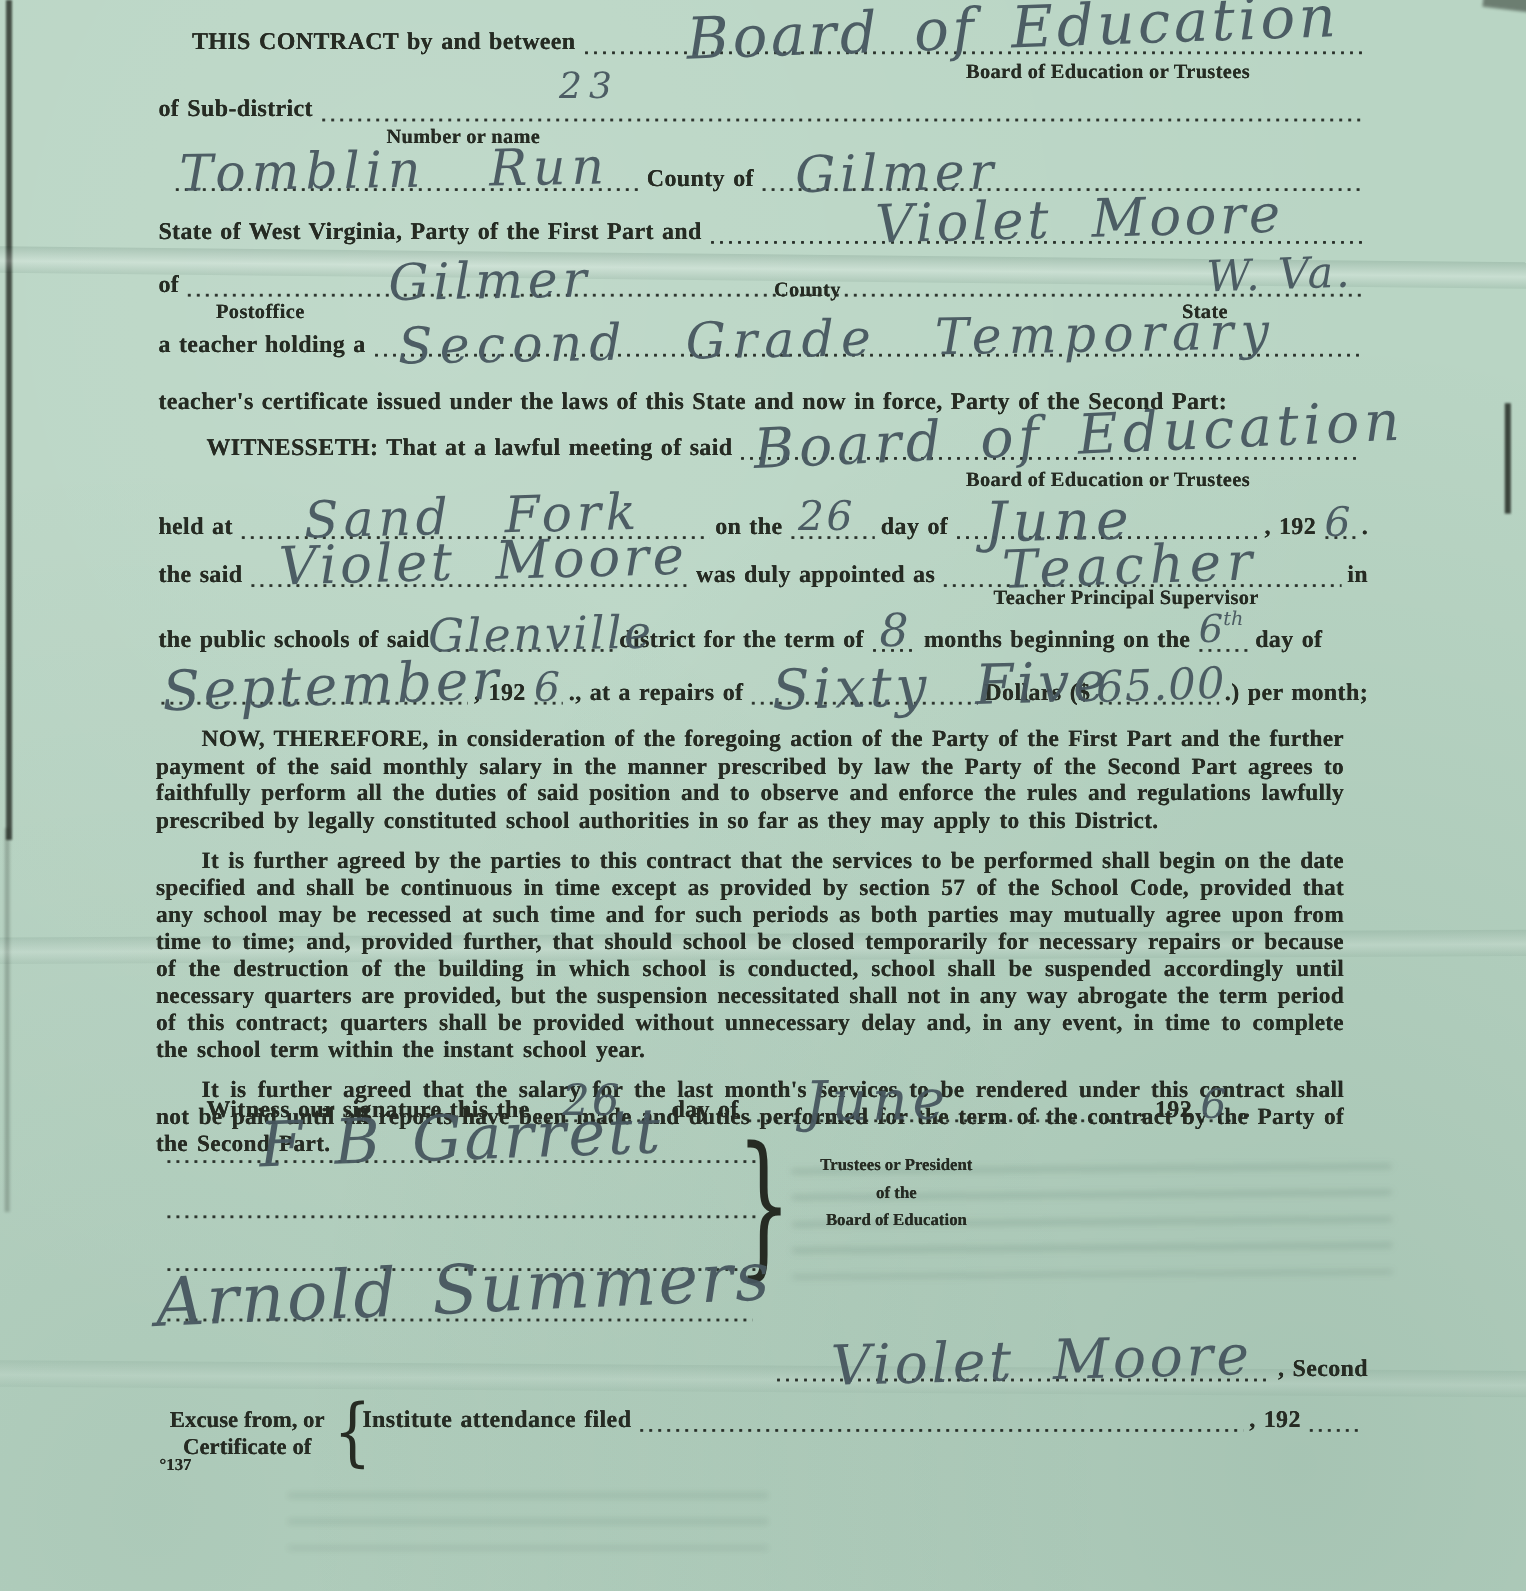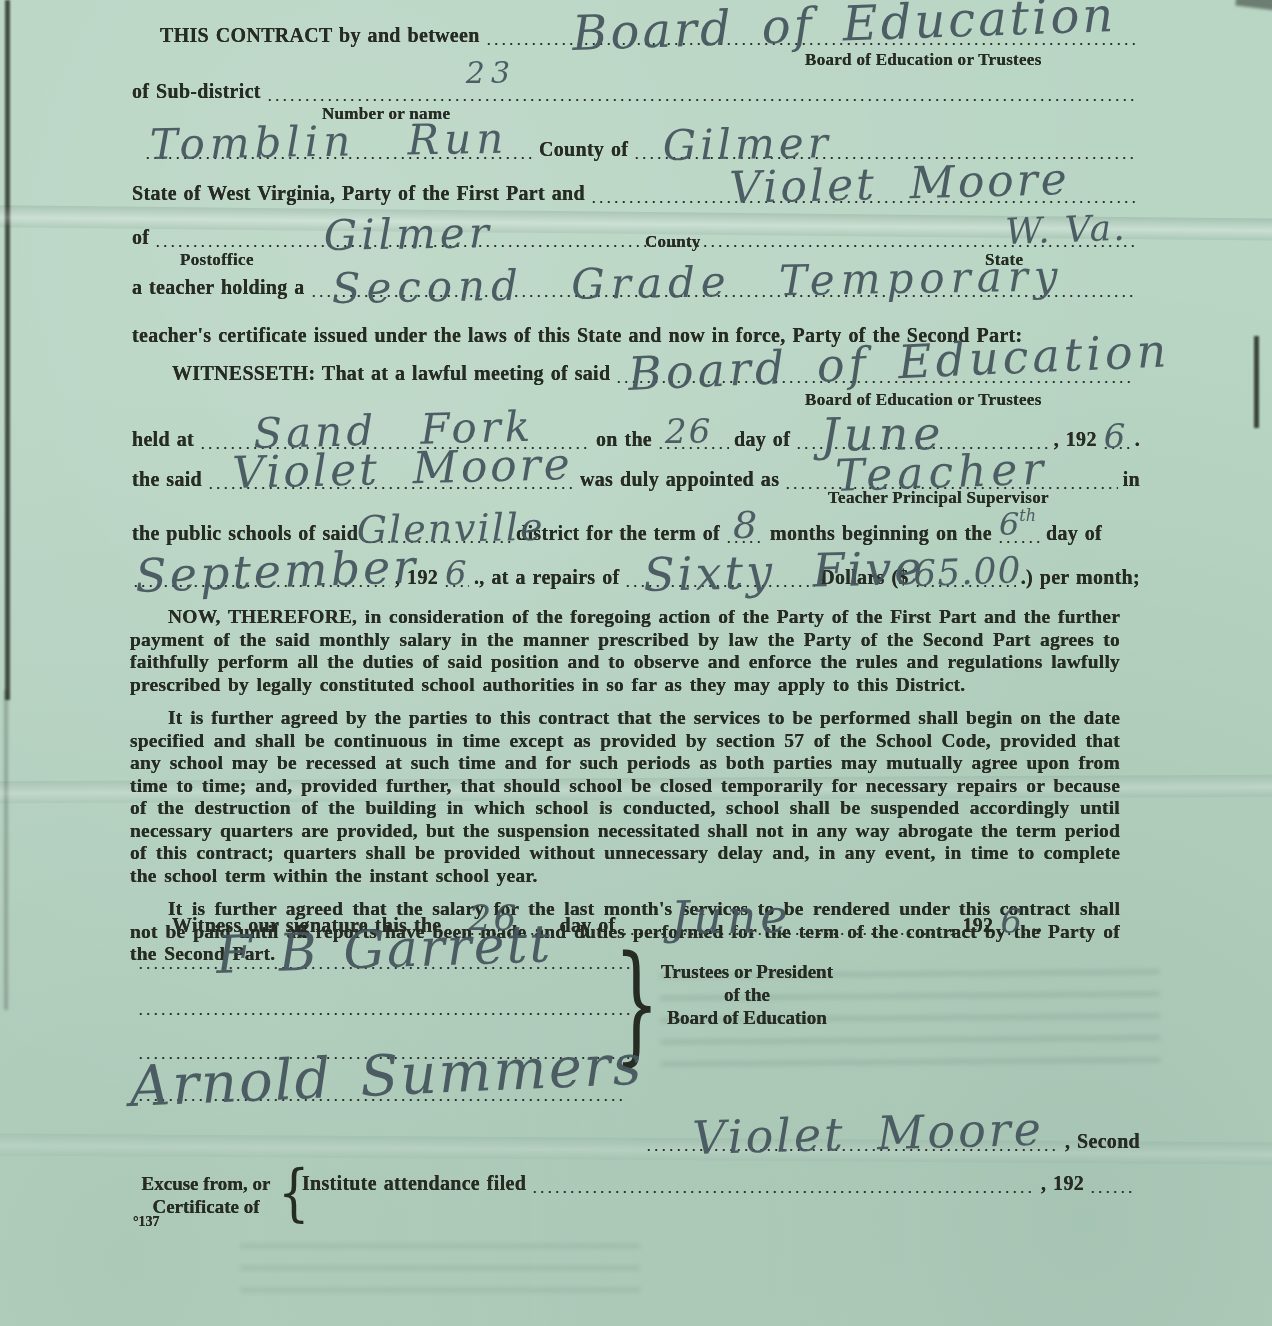--- a/index.html
+++ b/index.html
@@ -37,21 +37,21 @@
     letter-spacing:.3px;text-shadow:0 0 .3px var(--ink);}
   .lead{position:relative;flex:1;align-self:stretch;margin:0 5px;
     background-image:radial-gradient(circle, rgba(30,36,30,.92) 1.1px, transparent 1.5px);
     background-size:7.5px 4px;background-repeat:repeat-x;background-position:left bottom 2px;}
   .lead.fixed{flex:none;}
   .sigline{position:absolute;height:26px;}
   
   .hw{position:absolute;font-family:"DejaVu Serif", serif;font-style:italic;
     color:var(--hand);white-space:nowrap;line-height:1;transform-origin:left bottom;opacity:.95;}
   .hw sup{font-size:.5em;position:relative;top:-2px;}
-  .caption{position:absolute;font-weight:bold;font-size:19px;line-height:23px;text-align:center;
+  .caption{position:absolute;font-weight:bold;font-size:14px;line-height:23px;text-align:center;
     text-shadow:0 0 .3px var(--ink);}
   .brace{position:absolute;font-family:"DejaVu Serif", serif;font-weight:normal;line-height:1;
     transform-origin:left center;color:var(--ink);}
   .paras{position:absolute;left:130px;width:990px;top:606px;}
   .paras p{margin:0 0 11px 0;font-weight:bold;font-size:19.5px;line-height:22.5px;
     text-align:justify;text-indent:38px;letter-spacing:.2px;word-spacing:2.5px;
     text-shadow:0 0 .4px var(--ink);}
   .footnote{position:absolute;font-weight:bold;font-size:14px;text-shadow:0 0 .3px var(--ink);}
 </style>
 </head>

